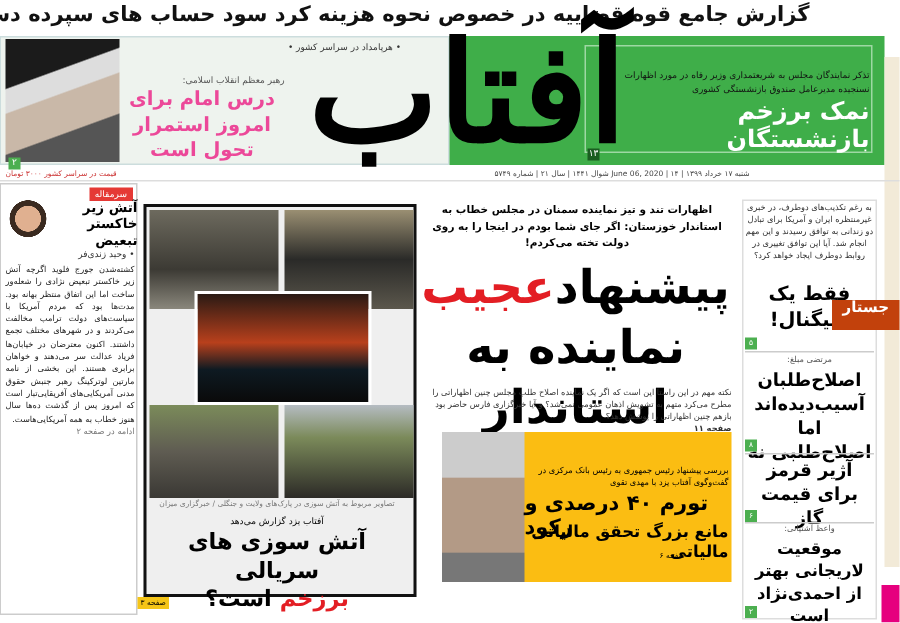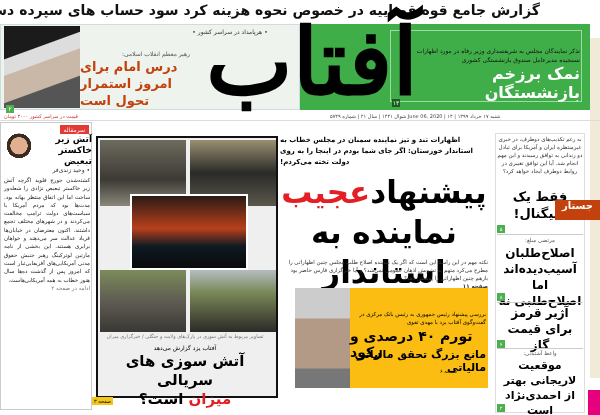--- a/index.html
+++ b/index.html
@@ -7,40 +7,40 @@
 .abs{position:absolute}
 .top-headline{top:2px;left:60px;width:480px;text-align:center;font-weight:bold;font-size:14px;color:#111;white-space:nowrap}
 .badge{display:inline-block;background:#4caf50;color:#fff;font-size:6px;width:8px;height:8px;line-height:8px;text-align:center;vertical-align:middle;margin-right:3px}
 .mast-left{top:24px;left:0;width:300px;height:86px;background:#eef3ee;border:1px solid #cdd}
 .mast-right{top:24px;left:300px;width:290px;height:86px;background:#3fae49}
 .mast-right-inner{top:30px;left:390px;width:192px;height:72px;border:1px solid #9ed8a3}
 .logo{top:12px;left:188px;width:230px;height:110px;font-family:"DejaVu Serif",serif;font-weight:bold;font-size:92px;line-height:100px;color:#000;}
 .slogan{top:28px;left:170px;width:120px;font-size:6px;color:#333;text-align:center}
 .leader-photo{top:26px;left:4px;width:76px;height:82px;background:linear-gradient(160deg,#1b1b1b 0 30%,#ddd 31% 45%,#c9b8a8 46% 70%,#555 71%)}
 .leader-sub{top:50px;left:90px;width:100px;font-size:6px;color:#555}
-.leader-title{top:58px;left:80px;width:110px;font-size:13px;font-weight:bold;color:#c2410c;line-height:17px;text-align:left}
+.leader-title{top:58px;left:80px;width:110px;font-size:13px;font-weight:bold;color:#ec4899;line-height:17px;text-align:center}
 .right-box-text{top:46px;left:396px;width:184px;font-size:6px;color:#111;line-height:9px}
 .right-box-title{top:64px;left:396px;width:184px;font-size:16px;font-weight:bold;color:#fff;text-align:right}
 .dateline{top:111px;left:0;width:600px;height:10px;font-size:5px;color:#444;border-bottom:1px solid #ddd}
 .dateline .price{position:absolute;left:4px;top:2px;color:#c33}
 .dateline .date{position:absolute;left:330px;top:2px}
 .beige{top:38px;left:590px;width:10px;height:340px;background:#f2ead8}
 .col-left{top:122px;left:0;width:92px;height:288px;border:1px solid #ccc;background:#fff}
 .tag-red{background:#e53935;color:#fff;font-size:6px;padding:1px 4px;position:absolute;top:2px;right:2px}
 .col-left-title{top:134px;left:36px;width:56px;font-size:9px;font-weight:bold;line-height:11px}
 .col-left-photo{top:133px;left:4px;width:30px;height:32px;background:radial-gradient(circle at 50% 40%,#e0b090 0 35%,#3a2a20 36% 50%,#fff 51%)}
 .col-left-author{top:166px;left:4px;width:86px;font-size:6px;color:#333}
 .col-left-body{top:176px;left:4px;width:86px;font-size:5.5px;line-height:8.3px;color:#222;text-align:justify}
 .photo-box{top:136px;left:96px;width:182px;height:262px;border:2px solid #111;background:#efefef}
 .photo{position:absolute}
 .caption{top:333px;left:100px;width:170px;font-size:5px;color:#777;text-align:center}
 .photo-kicker{top:344px;left:100px;width:170px;font-size:6px;text-align:center}
 .photo-title{top:352px;left:100px;width:170px;font-size:15px;font-weight:bold;text-align:center;line-height:19px}
 .page-tag{background:#f5c518;font-size:5px;padding:1px 2px}
-.center-intro{top:135px;left:280px;width:210px;font-size:7px;font-weight:bold;line-height:11px;text-align:left}
+.center-intro{top:135px;left:280px;width:210px;font-size:7px;font-weight:bold;line-height:11px;text-align:center}
 .center-title{top:172px;left:279px;width:210px;font-size:31px;font-weight:bold;line-height:40px;text-align:center}
 .center-body{top:258px;left:282px;width:206px;font-size:5.5px;line-height:8px;color:#333;text-align:right}
 .yellow-box{top:288px;left:295px;width:193px;height:100px;background:#fbbd12}
 .yellow-photo{top:288px;left:295px;width:55px;height:100px;background:linear-gradient(180deg,#ccc 0 30%,#b39a86 31% 80%,#777 81%)}
 .y-kicker{top:310px;left:350px;width:136px;font-size:5.5px;line-height:8px;text-align:right}
 .y-title{top:328px;left:350px;width:136px;font-size:14px;font-weight:bold;text-align:left}
 .y-sub{top:348px;left:350px;width:136px;font-size:11px;font-weight:bold;text-align:right}
 .right-col{top:133px;left:495px;width:90px;height:280px;border:1px solid #ddd;background:#fff}
 .rc-intro{top:135px;left:497px;width:86px;font-size:5.5px;line-height:8px;text-align:center;color:#333}
 .rc-title{left:497px;width:86px;font-weight:bold;text-align:center}
@@ -91,21 +91,21 @@
   <div class="photo" style="top:2px;left:2px;width:86px;height:66px;background:linear-gradient(180deg,#6d6a5e,#3c3a34 60%,#8a877c)"></div>
   <div class="photo" style="top:2px;left:92px;width:86px;height:66px;background:linear-gradient(180deg,#9a8f72,#2a2a28 50%,#5b574c)"></div>
   <div class="photo" style="top:56px;left:32px;width:118px;height:76px;border:2px solid #fff;background:linear-gradient(180deg,#2a1a14,#b8401c 45%,#0e1a22 70%,#0a0a0a)"></div>
   <div class="photo" style="top:132px;left:2px;width:86px;height:62px;background:linear-gradient(180deg,#7b8b5a,#5f5c52 50%,#3a3834)"></div>
   <div class="photo" style="top:132px;left:92px;width:86px;height:62px;background:linear-gradient(180deg,#b5bcc2,#7b8a5a 35%,#2c2a27)"></div>
 </div>
 <div class="abs caption">تصاویر مربوط به آتش سوزی در پارک‌های ولایت و جنگلی / خبرگزاری میزان</div>
 <div class="abs photo-kicker">آفتاب یزد گزارش می‌دهد</div>
 <div class="abs photo-title">
   <span>آتش سوزی های سریالی</span><br>
-  <span style="color:#e31e24">میزان</span>
+  <span style="color:#e31e24">برزخم</span>
   <span>است؟</span>
 </div>
 <div class="abs" style="top:388px;left:92px"><span class="page-tag">صفحه ۳</span></div>
 
 <div class="abs center-intro">اظهارات تند و تیز نماینده سمنان در مجلس خطاب به استاندار خوزستان: اگر جای شما بودم در اینجا را به روی دولت تخته می‌کردم!</div>
 <div class="abs center-title">
   <span>پیشنهاد</span><span style="color:#e31e24">عجیب</span><br>
   <span>نماینده به استاندار</span>
 </div>
 <div class="abs center-body">

